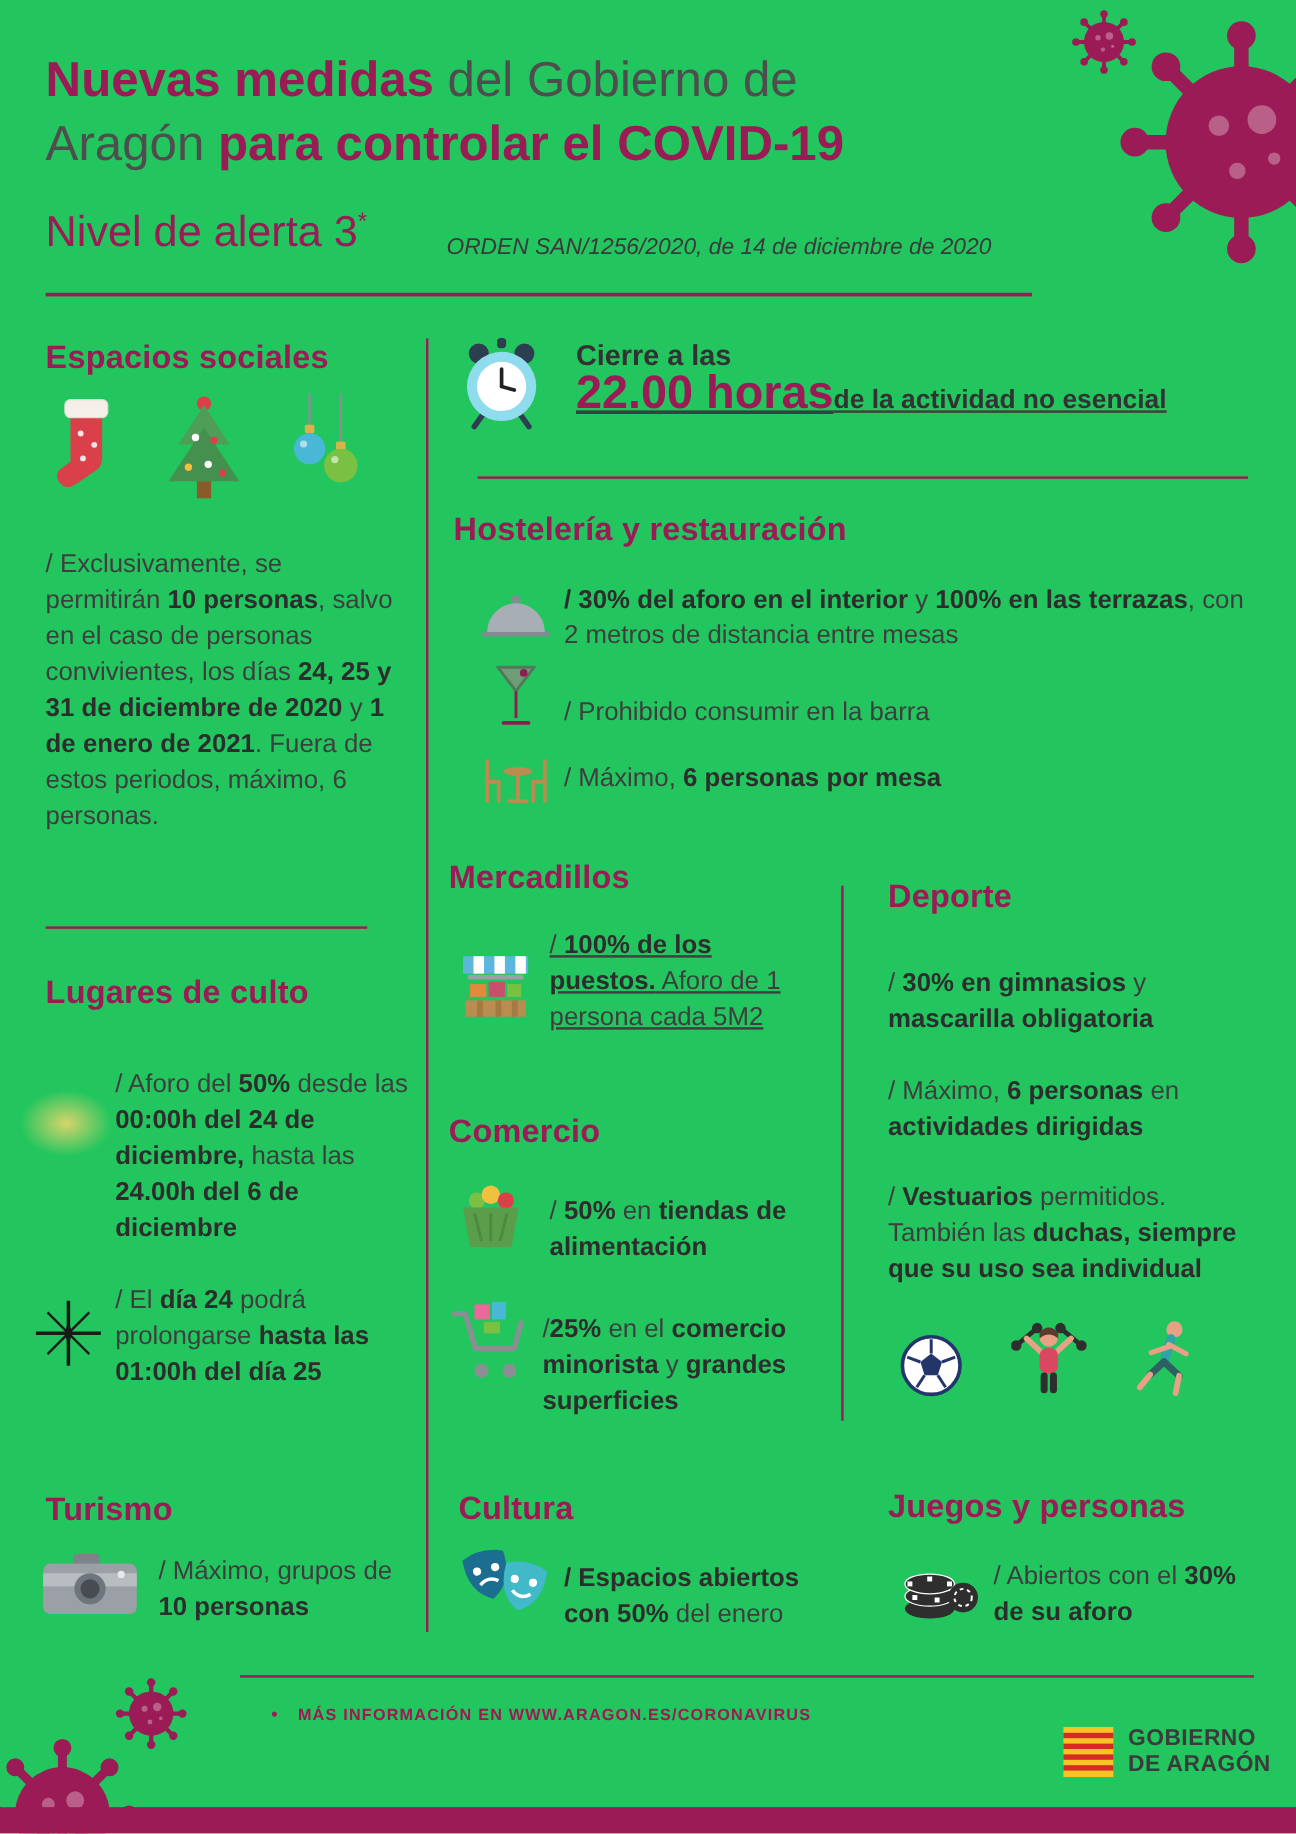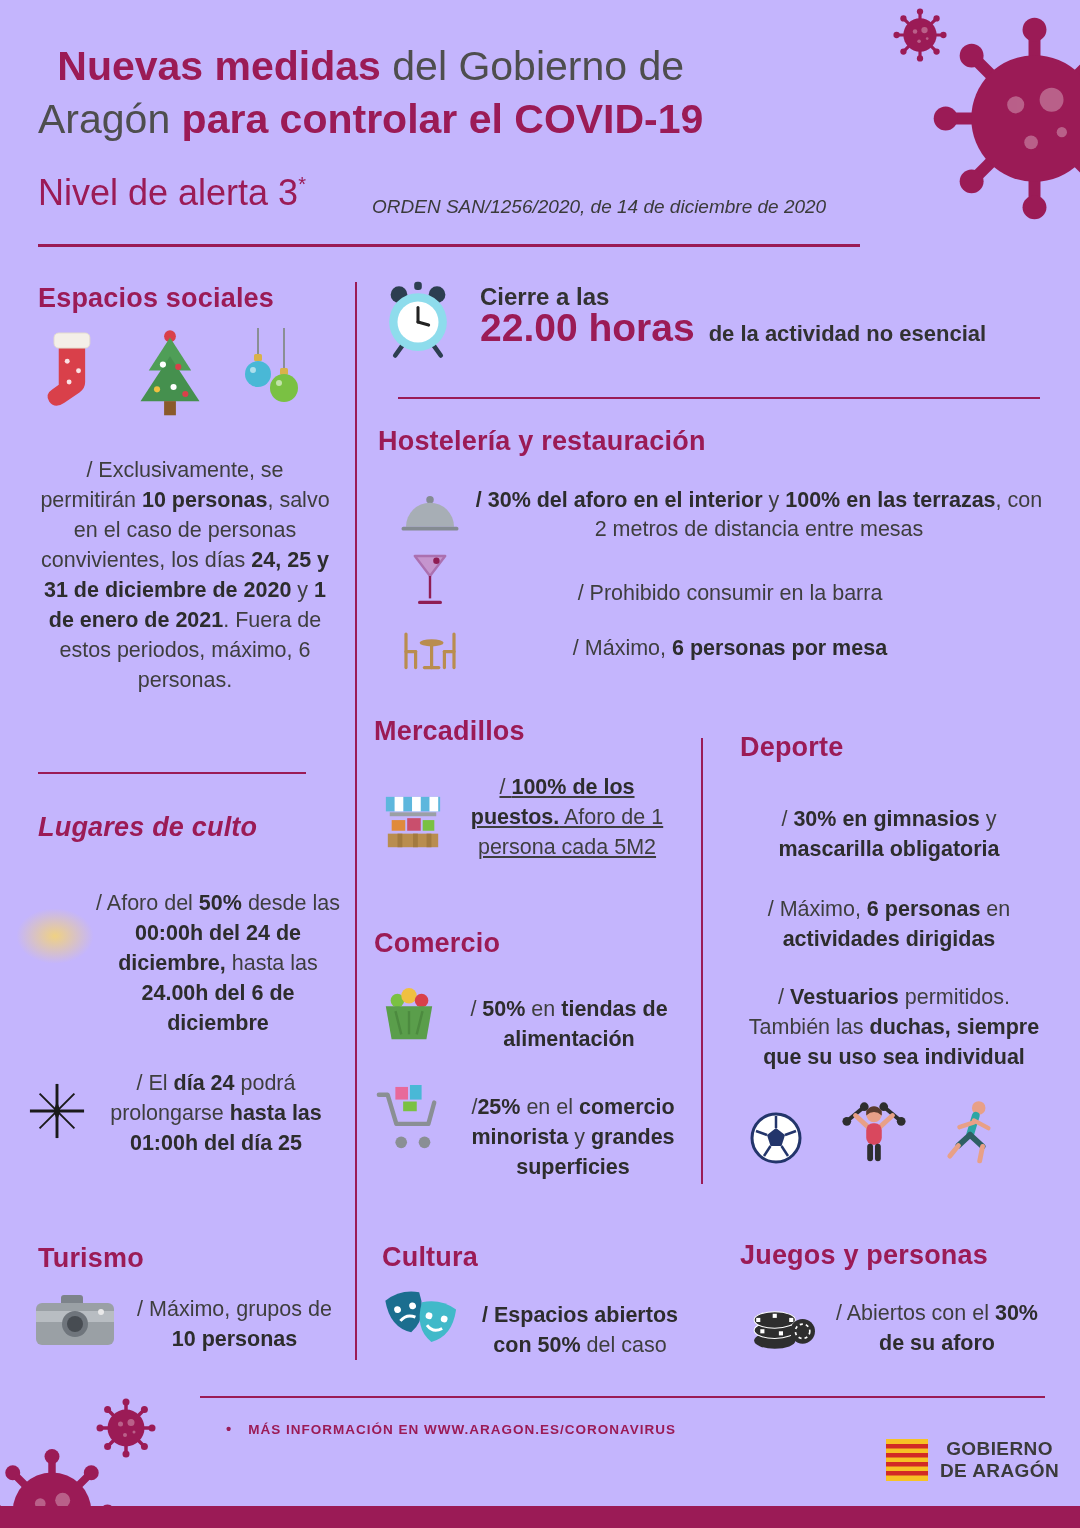--- a/index.html
+++ b/index.html
@@ -4,21 +4,21 @@
 <style>
   :root{
     --accent:#9b1b56;
     --ink:#3e3e3e;
   }
   *{margin:0;padding:0;box-sizing:border-box;}
   html,body{background:#ececec;}
   body{font-family:"Liberation Sans",sans-serif;}
   .page{
     position:relative;width:1080px;height:1528px;margin:0 auto;
-    background:#c4b5fd;overflow:hidden;color:var(--ink);text-align:center;
+    background:#22c55e;overflow:hidden;color:var(--ink);
   }
   .rule{position:absolute;background:var(--accent);}
   .vrule{position:absolute;background:var(--accent);width:2px;}
   .sec-title{position:absolute;font-size:27px;font-weight:700;color:var(--accent);letter-spacing:.2px;}
   .body{position:absolute;font-size:21.5px;line-height:30px;color:var(--ink);}
   .body .b,b{font-weight:700;color:#2d2d2d;}
   .icon{position:absolute;}
 
   
   #hdr-title{position:absolute;left:38px;top:40px;font-size:41px;line-height:53px;}
@@ -29,34 +29,34 @@
   #hdr-order{position:absolute;left:372px;top:196px;font-size:19px;font-style:italic;font-weight:400;color:#3a3a3a;}
   #hdr-rule{left:38px;top:244px;width:822px;height:3px;}
   #virus-top-sm{left:893px;top:8px;width:54px;height:54px;}
   #virus-top-lg{left:932px;top:16px;width:205px;height:205px;}
 
   
   #reuniones-title{left:38px;top:283px;}
   #xmas-row{position:absolute;left:38px;top:328px;display:flex;gap:22px;align-items:flex-end;}
   #reuniones-body{left:38px;top:455px;width:294px;}
   #left-rule{left:38px;top:772px;width:268px;height:2px;}
-  #culto-title{left:38px;top:812px;font-style:italic;}
+  #culto-title{left:38px;top:812px;}
   #culto-glow{left:16px;top:908px;width:78px;height:56px;background:radial-gradient(ellipse at center,rgba(247,214,110,.85),rgba(247,214,110,0) 70%);}
   #culto-item1{left:96px;top:888px;width:244px;}
   #star-icon{left:28px;top:1082px;width:58px;height:58px;}
   #culto-item2{left:96px;top:1068px;width:240px;}
   #turismo-title{left:38px;top:1243px;}
   #camera-icon{left:34px;top:1292px;width:82px;height:56px;}
   #turismo-body{left:132px;top:1294px;width:205px;}
   #divider-1{left:355px;top:282px;height:1078px;}
 
   
   #clock-icon{left:380px;top:278px;width:76px;height:82px;}
   #closure-line1{position:absolute;left:480px;top:283px;font-size:24px;font-weight:700;color:#323232;}
-  #closure-row{position:absolute;left:480px;top:306px;display:flex;align-items:baseline;gap:14px;}
+  #closure-row{position:absolute;left:480px;top:306px;display:flex;align-items:baseline;text-decoration:underline;}
   #closure-time{font-size:39px;font-weight:700;color:var(--accent);}
   #closure-line2{font-size:22px;font-weight:700;color:#323232;}
   #closure-rule{left:398px;top:397px;width:642px;height:2px;}
 
   
   #hosteleria-title{left:378px;top:426px;}
   #cloche-icon{left:400px;top:492px;width:60px;height:44px;}
   #hosteleria-item1{left:470px;top:486px;width:578px;line-height:29px;}
   #cocktail-icon{left:410px;top:548px;width:40px;height:64px;}
   #hosteleria-item2{left:470px;top:578px;width:520px;}
@@ -322,21 +322,21 @@
         <circle cx="36" cy="18" r="3.5" fill="#fff"></circle>
       <path d="M20 30 q8 -6 16 0" stroke="#fff" stroke-width="3" fill="none"></path>
     </g>
     <g transform="rotate(12 56 38)">
       <path d="M38 16 q18 -8 36 0 q2 28 -18 38 q-20 -10 -18 -38z" fill="#41b9c9"></path>
       <circle cx="48" cy="28" r="3.5" fill="#fff"></circle>
         <circle cx="64" cy="28" r="3.5" fill="#fff"></circle>
       <path d="M48 38 q8 7 16 0" stroke="#fff" stroke-width="3" fill="none"></path>
     </g>
   </svg>
-  <p class="body" id="cultura-body"><span class="b">/ Espacios abiertos con 50%</span><span> del caso</span></p>
+  <p class="body" id="cultura-body"><span class="b">/ Espacios abiertos con 50%</span><span> del enero</span></p>
 
   <div class="vrule" id="divider-2"></div>
 
   <h2 class="sec-title" id="deporte-title">Deporte</h2>
 
   <p class="body" id="deporte-item1"><span>/ </span><span class="b">30% en gimnasios</span><span> y </span><span class="b">mascarilla obligatoria</span></p>
   <p class="body" id="deporte-item2"><span>/ Máximo, </span><span class="b">6 personas</span><span> en </span><span class="b">actividades dirigidas</span></p>
   <p class="body" id="deporte-item3"><span>/ </span><span class="b">Vestuarios</span><span> permitidos. También las </span><span class="b">duchas, siempre que su uso sea individual</span></p>
 
   <div id="sport-icons">

